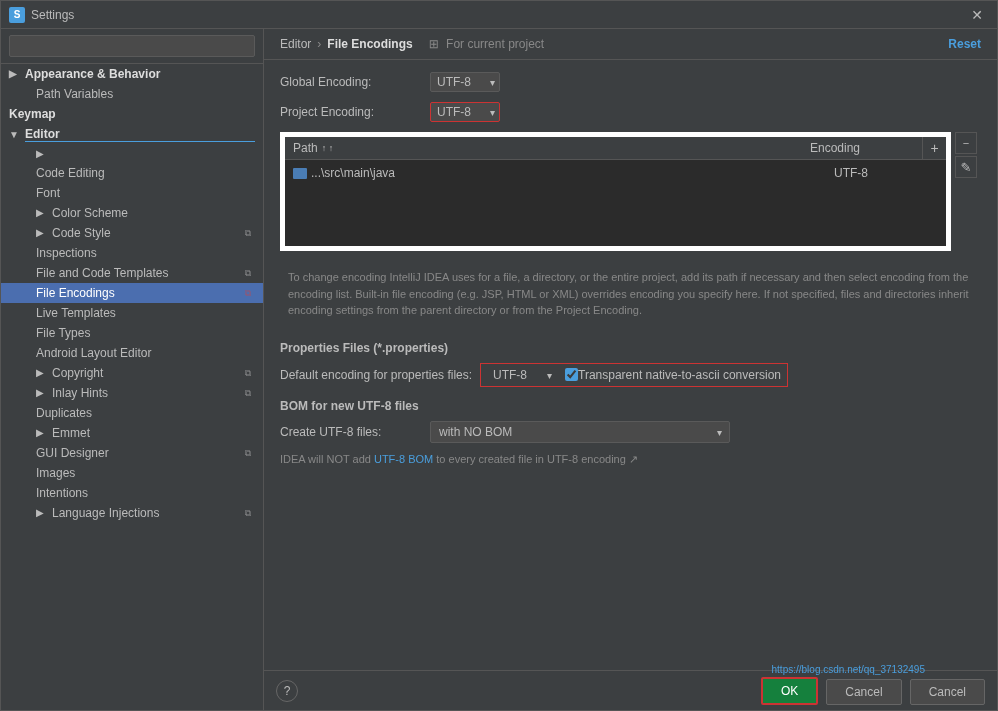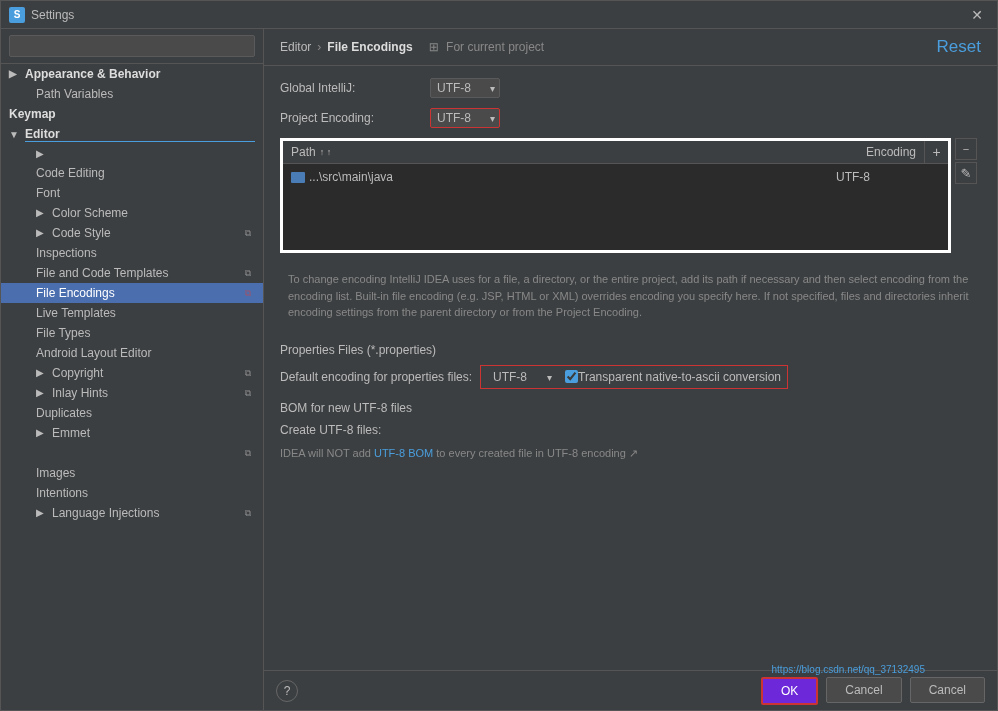--- a/index.html
+++ b/index.html
@@ -180,24 +180,24 @@
     }
 
     .for-current-project {
       color: #888;
       font-size: 12px;
       margin-left: 16px;
     }
 
     .reset-btn {
       color: #4a9edd;
-      font-size: 17px;
+      font-size: 12px;
       cursor: pointer;
       margin-left: auto;
-      font-weight: normal;
+      font-weight: bold;
       text-align: right;
     }
 
     .main-body {
       flex: 1;
       overflow-y: auto;
       padding: 12px 16px;
     }
 
     
@@ -243,21 +243,21 @@
       pointer-events: none;
       font-size: 10px;
     }
 
     .dropdown-highlighted {
       border: 1px solid #cc3333;
     }
 
     
     .encodings-table {
-      border: 3px solid #ffffff;
+      border: 5px solid #ffffff;
       margin-bottom: 10px;
       background: #2b2b2b;
       position: relative;
     }
 
     .table-header {
       display: flex;
       background: #3c3f41;
       border-bottom: 1px solid #555;
     }
@@ -271,21 +271,20 @@
 
     .table-header-cell.path-col {
       flex: 1;
       display: flex;
       align-items: center;
       gap: 4px;
     }
 
     .table-header-cell.enc-col {
       width: 120px;
-      text-align: right;
     }
 
     .table-add-btn {
       width: 24px;
       display: flex;
       align-items: center;
       justify-content: center;
       color: #bbbbbb;
       cursor: pointer;
       font-size: 14px;
@@ -362,21 +361,21 @@
       margin-bottom: 14px;
       padding: 8px;
       background: #3c3f41;
     }
 
     
     .section-title {
       color: #bbbbbb;
       font-size: 12px;
       margin-bottom: 8px;
-      font-weight: normal;
+      font-weight: bold;
     }
 
     .checkbox-label {
       display: flex;
       align-items: center;
       color: #bbbbbb;
       font-size: 12px;
       cursor: pointer;
     }
 
@@ -458,21 +457,21 @@
       padding: 5px 18px;
       font-size: 12px;
       border-radius: 2px;
       cursor: pointer;
       border: 1px solid #666;
       background: #4a4a4a;
       color: #bbbbbb;
     }
 
     .dialog-btn.primary {
-      background: #6d28d9;
+      background: #15803d;
       border: 2px solid #cc3333;
       color: #ffffff;
     }
 
     .sidebar-tree::-webkit-scrollbar {
       width: 6px;
     }
     .sidebar-tree::-webkit-scrollbar-track {
       background: #3c3f41;
     }
@@ -573,20 +572,21 @@
           <span class="copy-icon">⧉</span>
         </div>
         <div class="tree-item indent1">
           <span class="tree-item-label">Duplicates</span>
         </div>
         <div class="tree-item indent1">
           <span class="tree-arrow">▶</span>
           <span class="tree-item-label">Emmet</span>
         </div>
         <div class="tree-item indent1">
+          <span class="tree-item-label">GUI Designer</span>
           <span class="copy-icon">⧉</span>
         </div>
         <div class="tree-item indent1">
           <span class="tree-item-label">Images</span>
         </div>
         <div class="tree-item indent1">
           <span class="tree-item-label">Intentions</span>
         </div>
         <div class="tree-item indent1">
           <span class="tree-arrow">▶</span>
@@ -607,21 +607,21 @@
             <span style="margin-right:4px;">⊞</span>
             <span>For current project</span>
           </span>
         </div>
         <span class="reset-btn">Reset</span>
       </div>
 
       <div class="main-body">
 
         <div class="setting-row">
-          <span class="setting-label">Global IntelliJ:</span>
+          <span class="setting-label">Global Encoding:</span>
           <div class="dropdown-wrapper">
             <select class="dropdown">
               <option>UTF-8</option>
             </select>
           </div>
         </div>
 
         <div class="setting-row">
           <span class="setting-label">Project Encoding:</span>
           <div class="dropdown-wrapper">
@@ -674,31 +674,36 @@
               <input type="checkbox" class="checkbox-input" checked="" style="">
               <span>Transparent native-to-ascii conversion</span>
             </label>
           </div>
         </div>
 
         <div class="bom-section">
           <div class="section-title">BOM for new UTF-8 files</div>
           <div class="setting-row">
             <span class="setting-label">Create UTF-8 files:</span>
+            <div class="bom-dropdown-wrapper">
+              <select class="bom-dropdown">
+                <option>with NO BOM</option>
+              </select>
+            </div>
           </div>
           <div class="bom-info">
             IDEA will NOT add <a href="#">UTF-8 BOM</a> to every created file in UTF-8 encoding ↗
           </div>
         </div>
 
       </div>
 
       <div class="bottom-bar">
         <div class="help-btn">?</div>
-        <div style="position:relative; display:flex; align-items:flex-start; gap:8px;">
+        <div style="position:relative; display:flex; align-items:flex-end; gap:8px;">
           <span style="position:absolute; bottom:30px; right:60px; color:#4a9edd; font-size:10px; white-space:nowrap;">https://blog.csdn.net/qq_37132495</span>
           <button class="dialog-btn primary">OK</button>
           <button class="dialog-btn">Cancel</button>
           <button class="dialog-btn">Cancel</button>
         </div>
       </div>
     </div>
   </div>
 </div>
 

